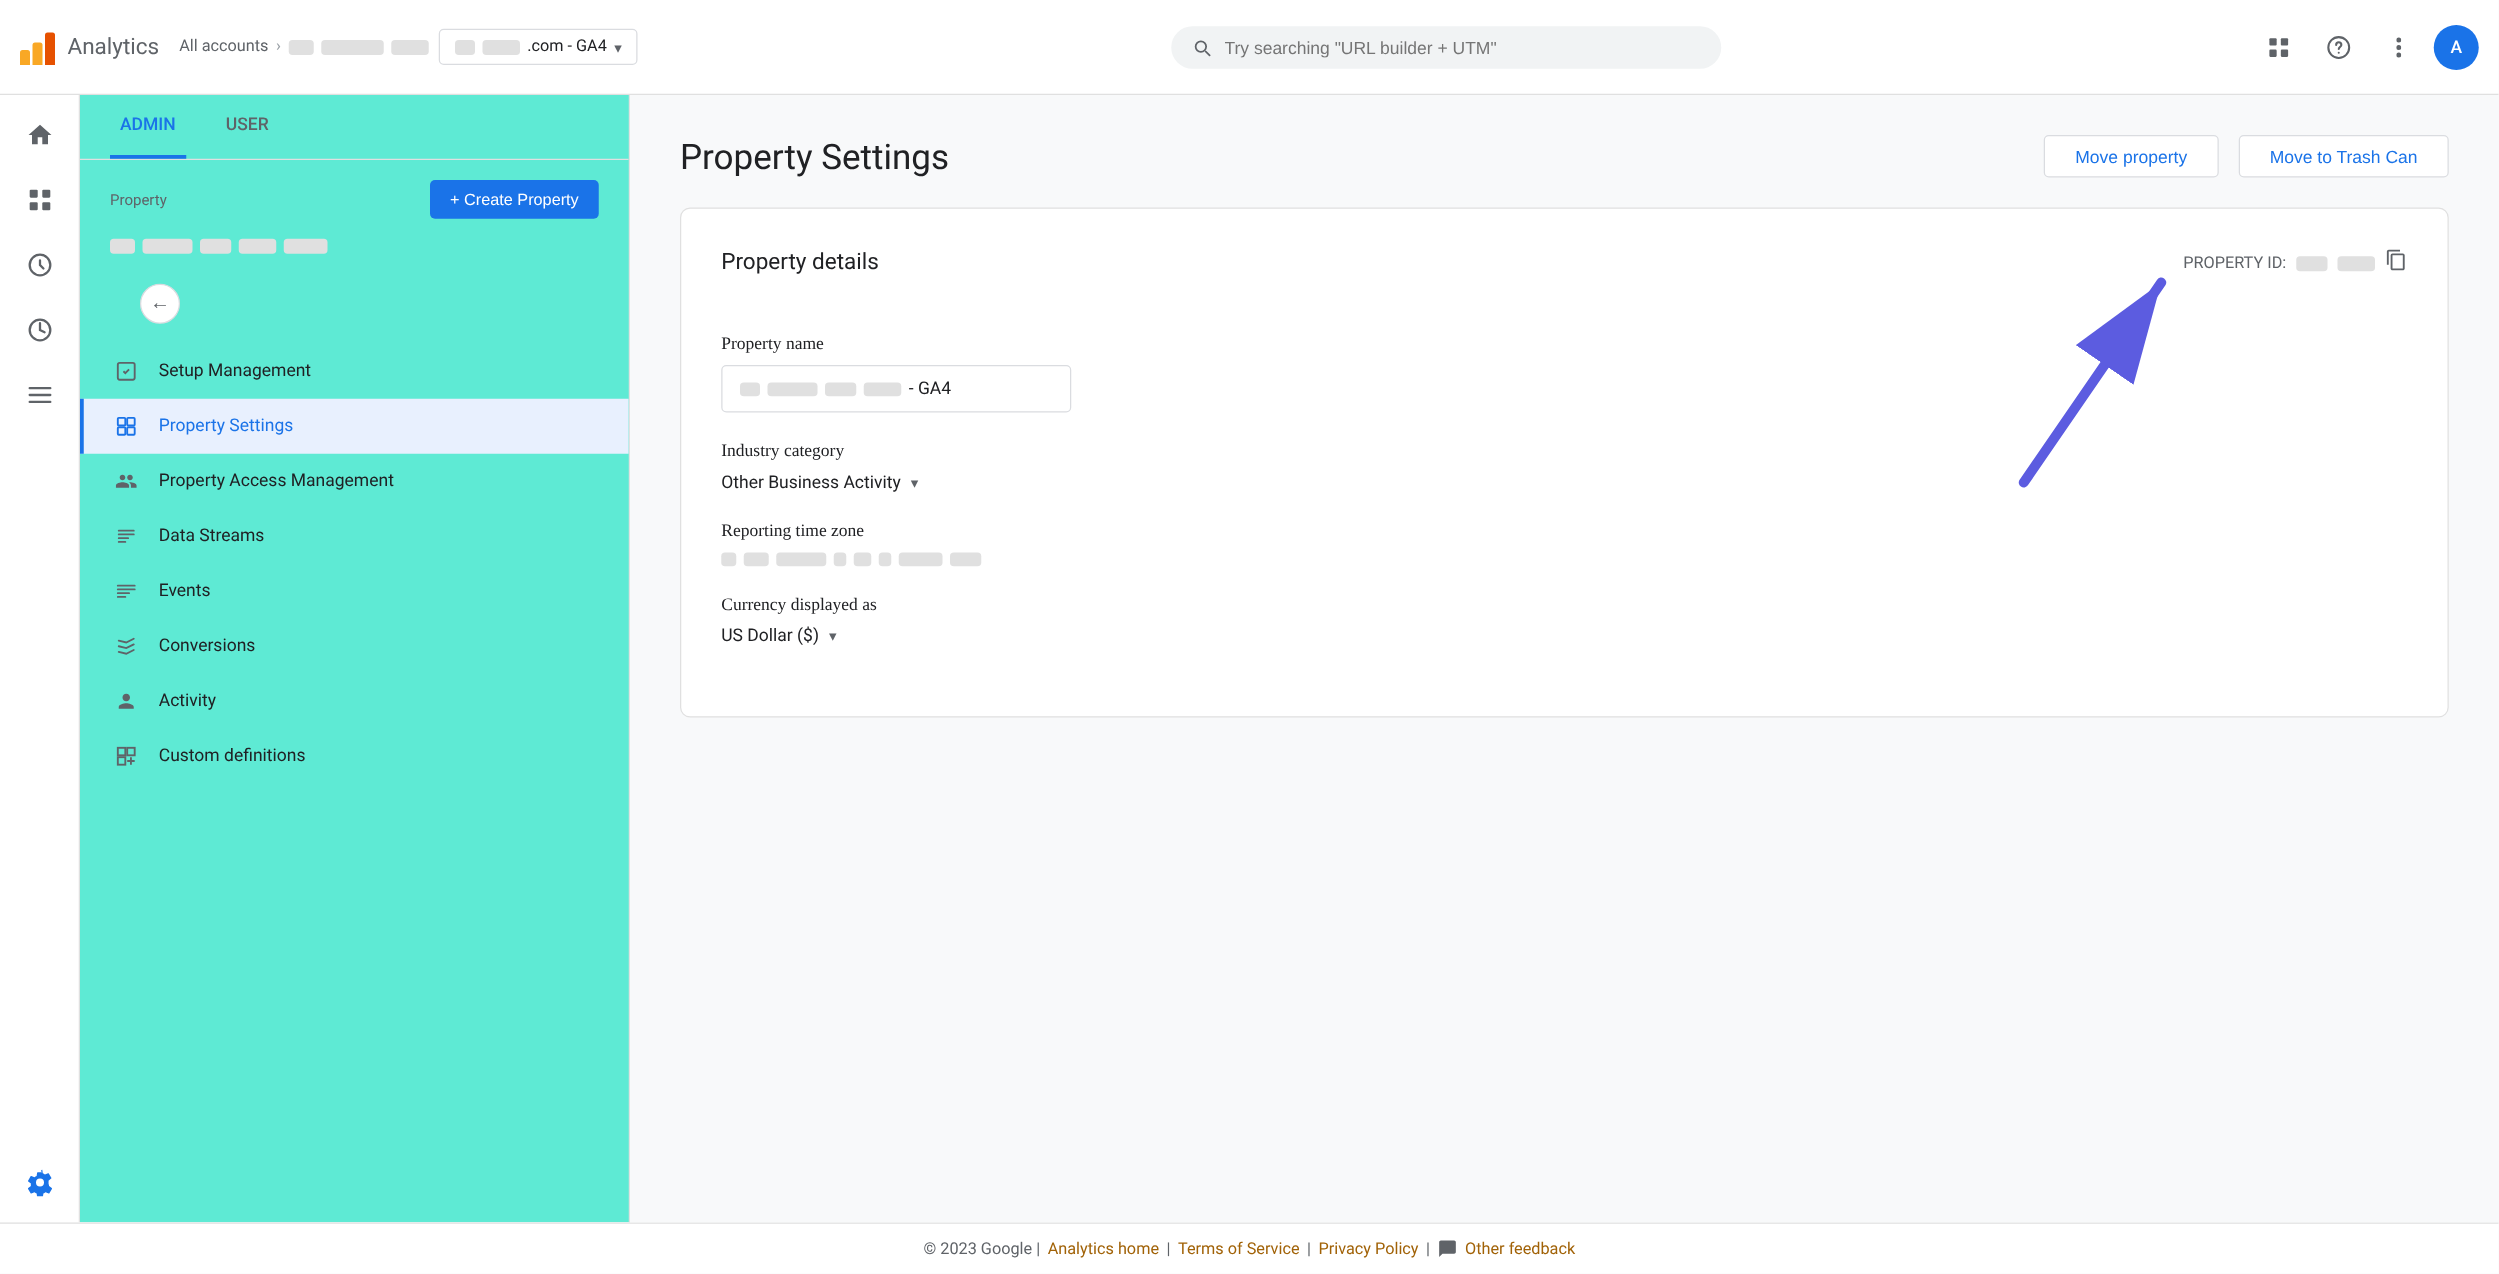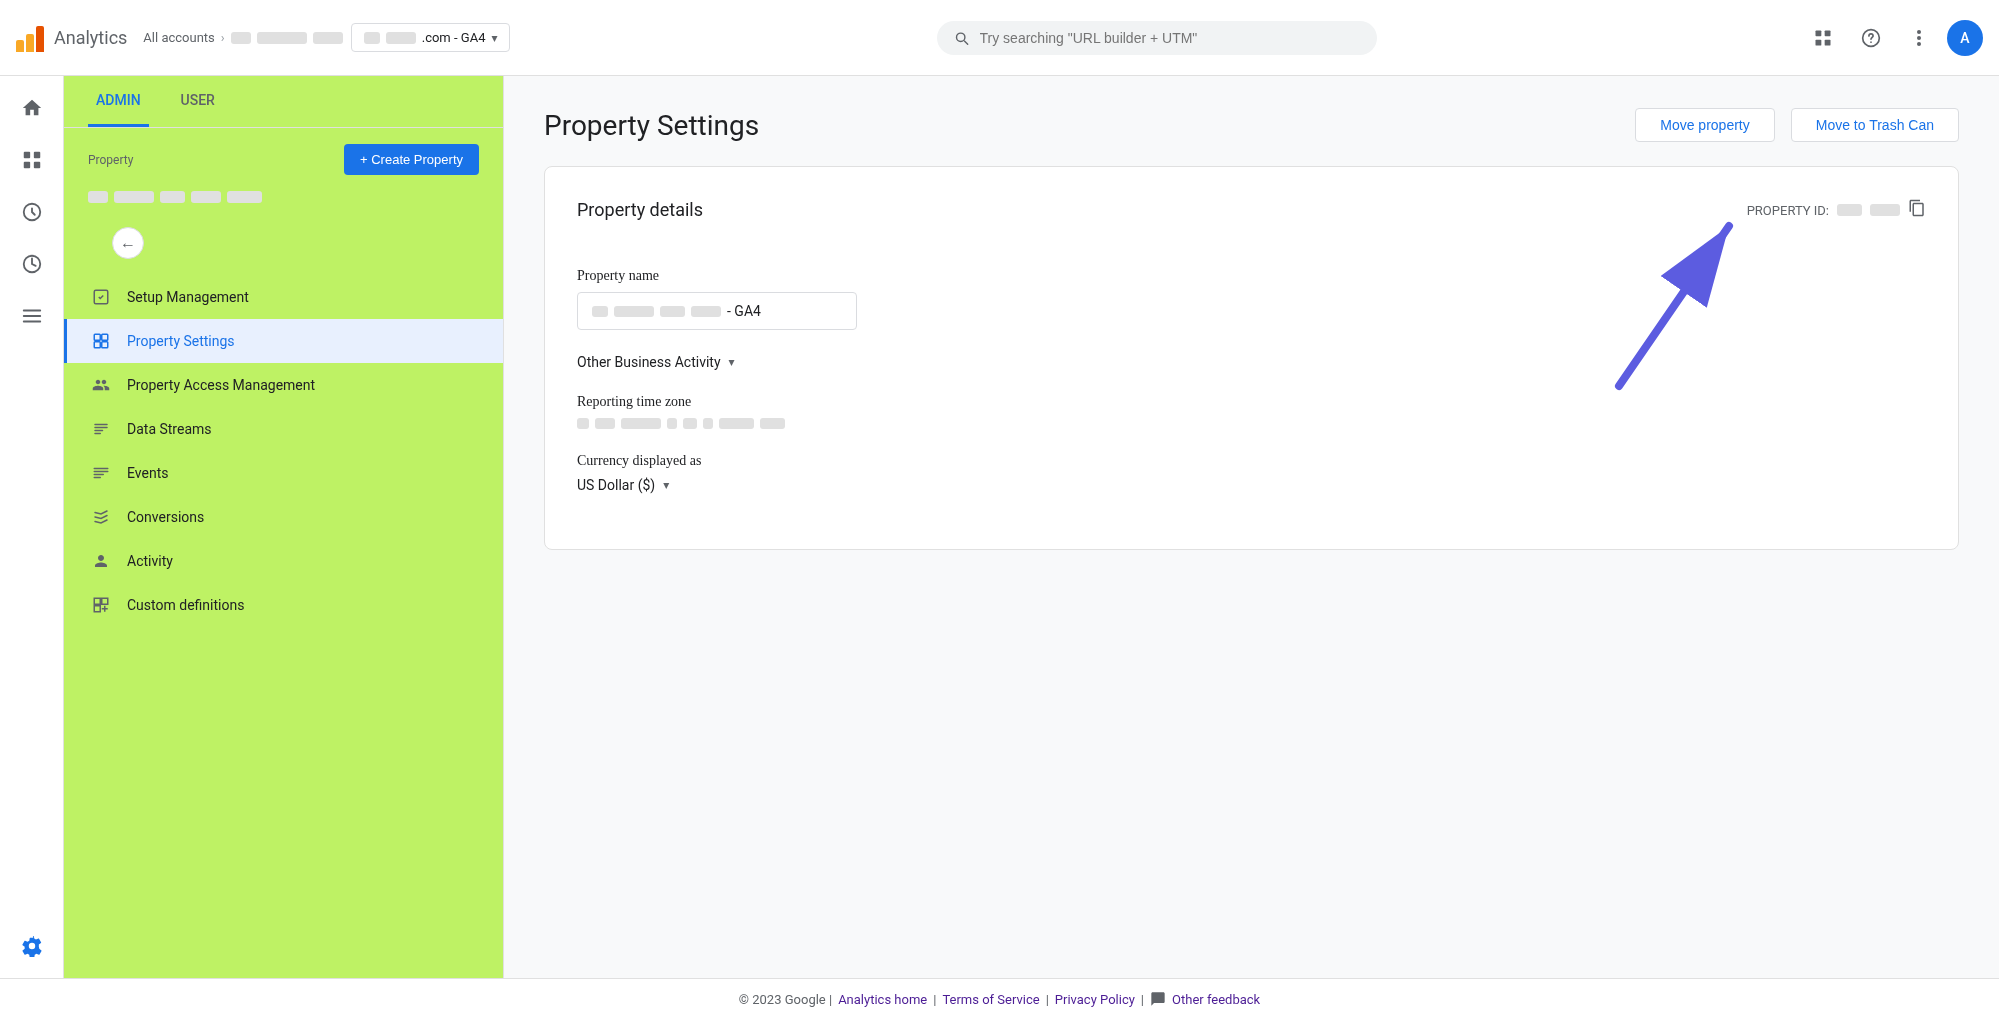--- a/index.html
+++ b/index.html
@@ -44,21 +44,21 @@
     .left-sidebar {
       width: 64px; background: #fff; border-right: 1px solid #e0e0e0;
       display: flex; flex-direction: column; align-items: center;
       padding: 8px 0; gap: 4px; flex-shrink: 0;
     }
     .sidebar-icon { width: 48px; height: 48px; border-radius: 8px; display: flex; align-items: center; justify-content: center; cursor: pointer; color: #5f6368; font-size: 20px; }
     .sidebar-icon.bottom { margin-top: auto; }
 
     
     .admin-panel {
-      width: 440px; background: #bef264; border-right: 1px solid #e0e0e0;
+      width: 440px; background: #5eead4; border-right: 1px solid #e0e0e0;
       display: flex; flex-direction: column; flex-shrink: 0; overflow-y: auto;
     }
 
     .admin-tabs {
       display: flex; border-bottom: 1px solid #e0e0e0; padding: 0 24px;
     }
     .admin-tab {
       padding: 16px 8px; font-size: 14px; font-weight: 500; cursor: pointer;
       border-bottom: 3px solid transparent; margin-right: 24px; color: #5f6368;
     }
@@ -150,21 +150,21 @@
       right: 240px;
       pointer-events: none;
     }
 
     
     .footer {
       background: #fff; border-top: 1px solid #e0e0e0; padding: 12px 0;
       display: flex; align-items: center; justify-content: center; gap: 6px;
       font-size: 13px; color: #5f6368; flex-shrink: 0;
     }
-    .footer a { color: #4c1d95; text-decoration: none; cursor: pointer; }
+    .footer a { color: #a16207; text-decoration: none; cursor: pointer; }
 
     
     ::-webkit-scrollbar { width: 6px; }
     ::-webkit-scrollbar-thumb { background: #dadce0; border-radius: 3px; }
   </style>
 </head>
 <body>
 
 <div class="top-header">
   <div class="logo-area">
@@ -413,20 +413,21 @@
         <div class="field-value-box">
           <span class="blurred-block" style="width:16px;height:11px;"></span>
           <span class="blurred-block" style="width:40px;height:11px;"></span>
           <span class="blurred-block" style="width:25px;height:11px;"></span>
           <span class="blurred-block" style="width:30px;height:11px;"></span>
           <span style="color:#202124;font-size:14px;">- GA4</span>
         </div>
       </div>
 
       <div class="field-group">
+        <div class="field-label">Industry category</div>
         <div class="dropdown-value">
           <span>Other Business Activity</span>
           <span class="dropdown-arrow">▾</span>
         </div>
       </div>
 
       <div class="field-group">
         <div class="field-label">Reporting time zone</div>
         <div style="display:flex;align-items:center;gap:6px;">
           <span class="blurred-block" style="width:12px;height:11px;"></span>

